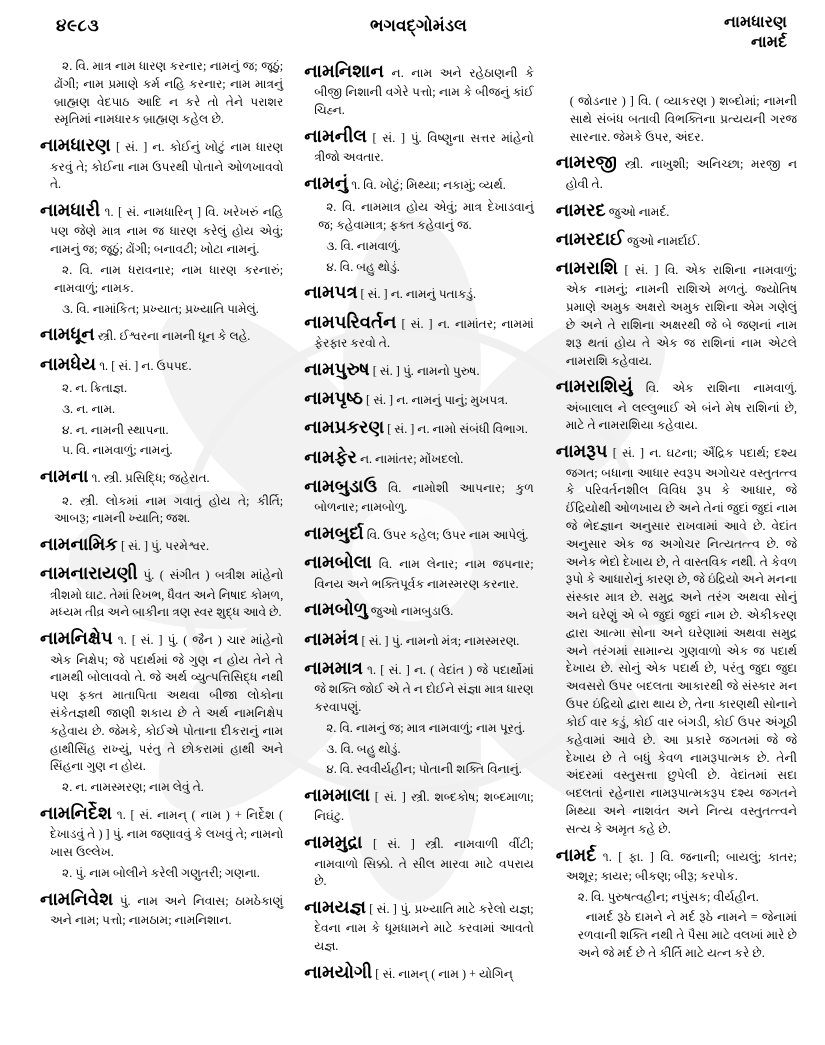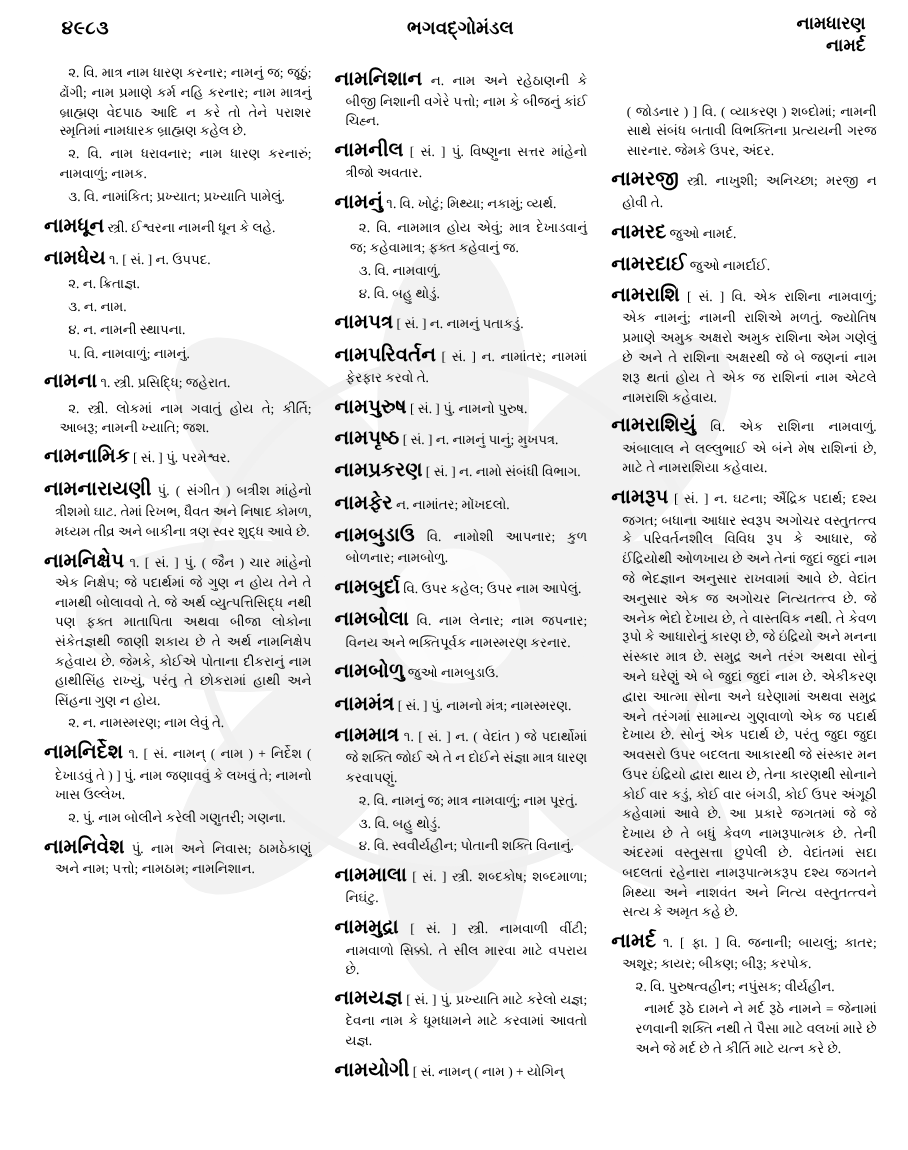--- a/index.html
+++ b/index.html
@@ -154,20 +154,22 @@
     <div class="hdr-title">ભગવદ્ગોમંડલ</div>
     <div class="hdr-guides">
       <div>નામધારણ</div>
       <div>નામર્દ</div>
     </div>
   </div>
 
   <div class="columns">
     <div class="col col-1" id="col-0">
         <p class="sense">૨. વિ. માત્ર નામ ધારણ કરનાર; નામનું જ; જૂઠું; ઢોંગી; નામ પ્રમાણે કર્મ નહિ કરનાર; નામ માત્રનું બ્રાહ્મણ વેદપાઠ આદિ ન કરે તો તેને પરાશર સ્મૃતિમાં નામધારક બ્રાહ્મણ કહેલ છે.</p>
+        <p class="entry"><span class="headword">નામધારણ</span><span> [ સં. ] ન. કોઈનું ખોટું નામ ધારણ કરવું તે; કોઈના નામ ઉપરથી પોતાને ઓળખાવવો તે.</span></p>
+        <p class="entry"><span class="headword">નામધારી</span><span> ૧. [ સં. નામધારિન્ ] વિ. ખરેખરું નહિ પણ જેણે માત્ર નામ જ ધારણ કરેલું હોય એવું; નામનું જ; જૂઠું; ઢોંગી; બનાવટી; ખોટા નામનું.</span></p>
         <p class="sense">૨. વિ. નામ ધરાવનાર; નામ ધારણ કરનારું; નામવાળું; નામક.</p>
         <p class="sense">૩. વિ. નામાંકિત; પ્રખ્યાત; પ્રખ્યાતિ પામેલું.</p>
         <p class="entry"><span class="headword">નામધૂન</span><span> સ્ત્રી. ઈશ્વરના નામની ધૂન કે લહે.</span></p>
         <p class="entry"><span class="headword">નામધેય</span><span> ૧. [ સં. ] ન. ઉપપદ.</span></p>
         <p class="sense">૨. ન. ક્રિતાજ્ઞ.</p>
         <p class="sense">૩. ન. નામ.</p>
         <p class="sense">૪. ન. નામની સ્થાપના.</p>
         <p class="sense">૫. વિ. નામવાળું; નામનું.</p>
         <p class="entry"><span class="headword">નામના</span><span> ૧. સ્ત્રી. પ્રસિદ્ધિ; જહેરાત.</span></p>
         <p class="sense">૨. સ્ત્રી. લોકમાં નામ ગવાતું હોય તે; કીર્તિ; આબરૂ; નામની ખ્યાતિ; જશ.</p>

